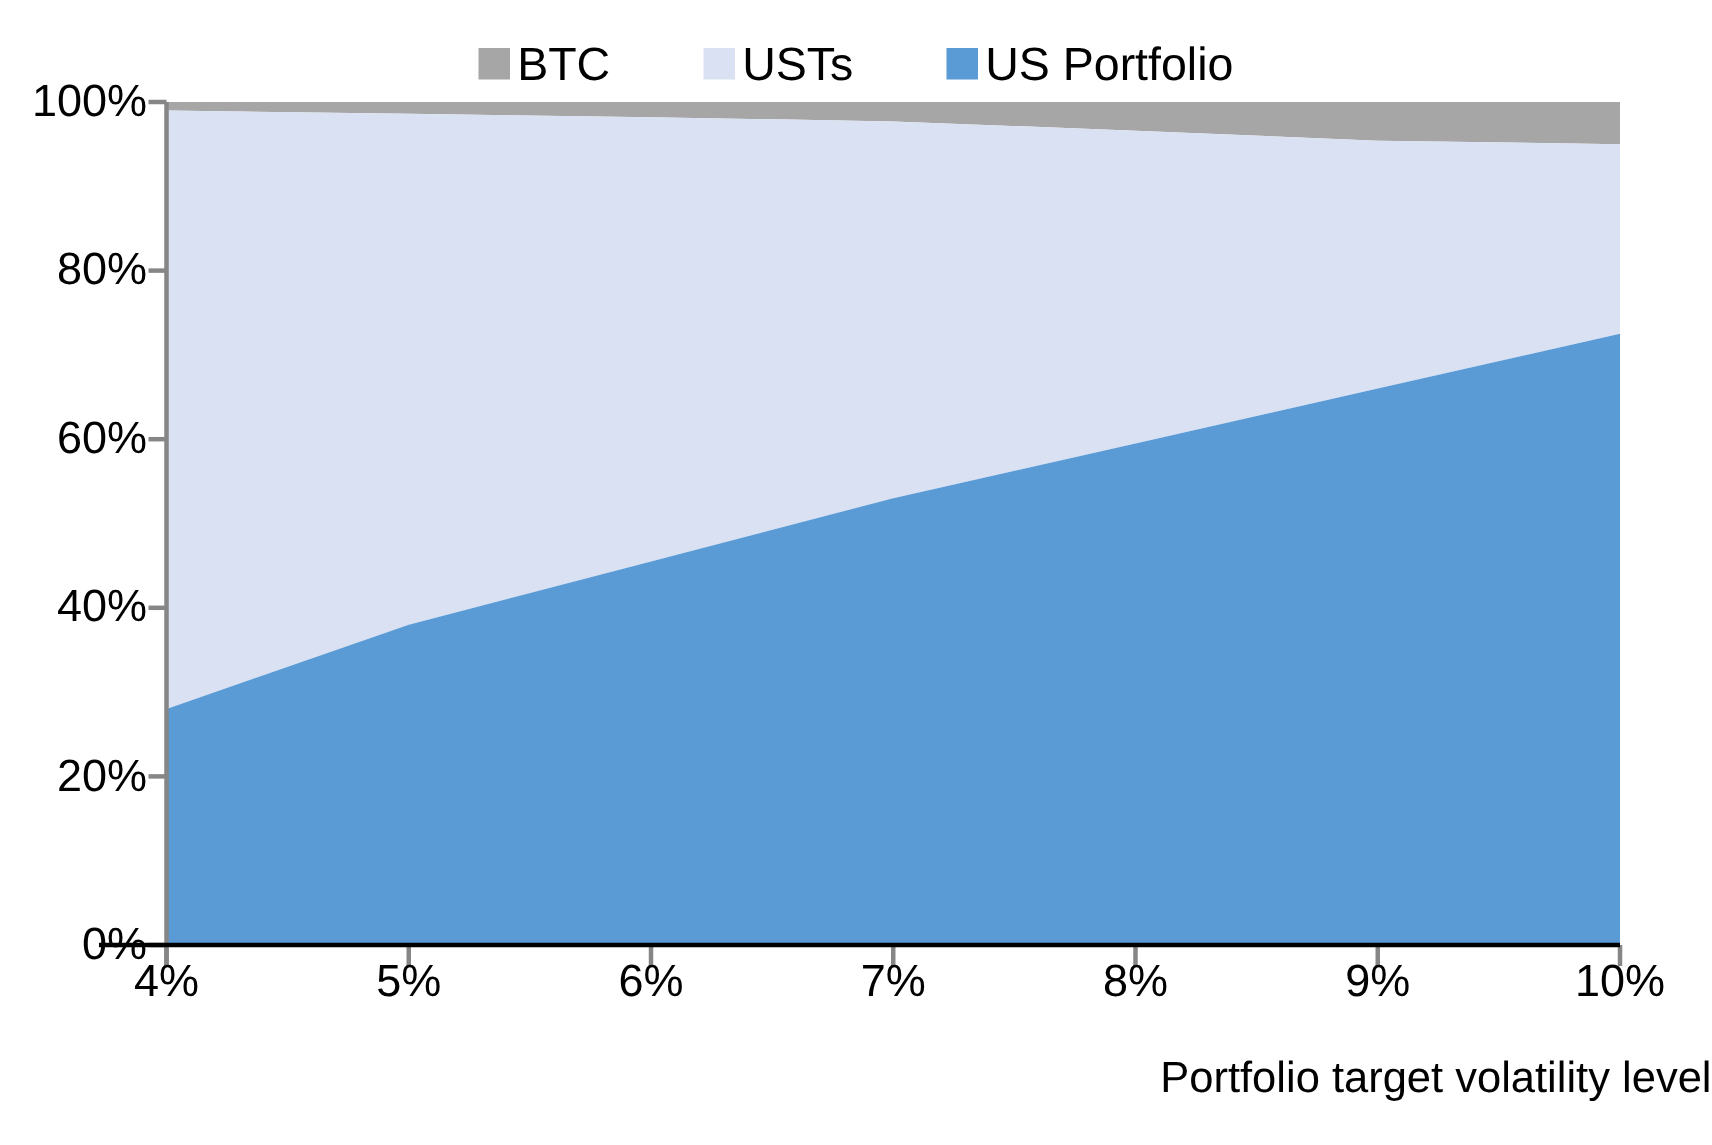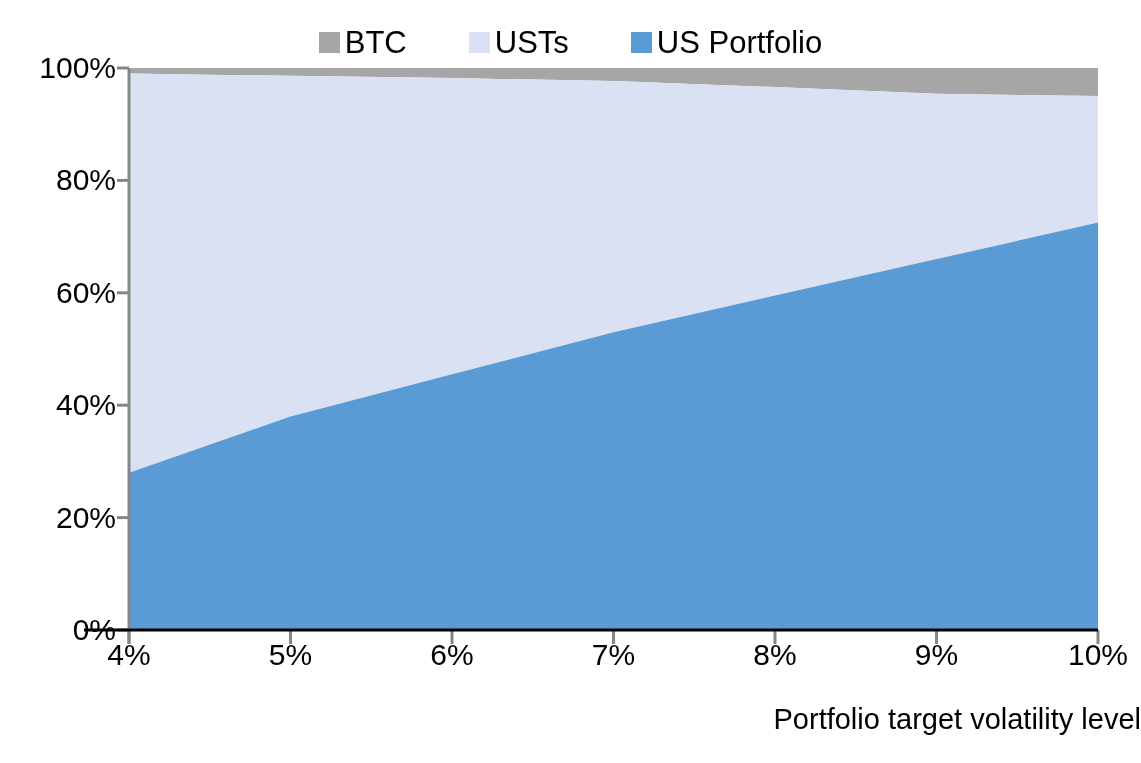--- a/index.html
+++ b/index.html
@@ -47,21 +47,21 @@
   .legend-label {
     font-size: 31px;
     color: #000000;
     line-height: 1;
     white-space: nowrap;
   }
 
   
   .plot-wrap {
     position: absolute;
-    left: 18px;
+    left: 0;
     top: 0;
     width: 1093px;
     height: 763px;
   }
   svg.plot {
     position: absolute;
     left: 0;
     top: 0;
     width: 1141px;
     height: 763px;

